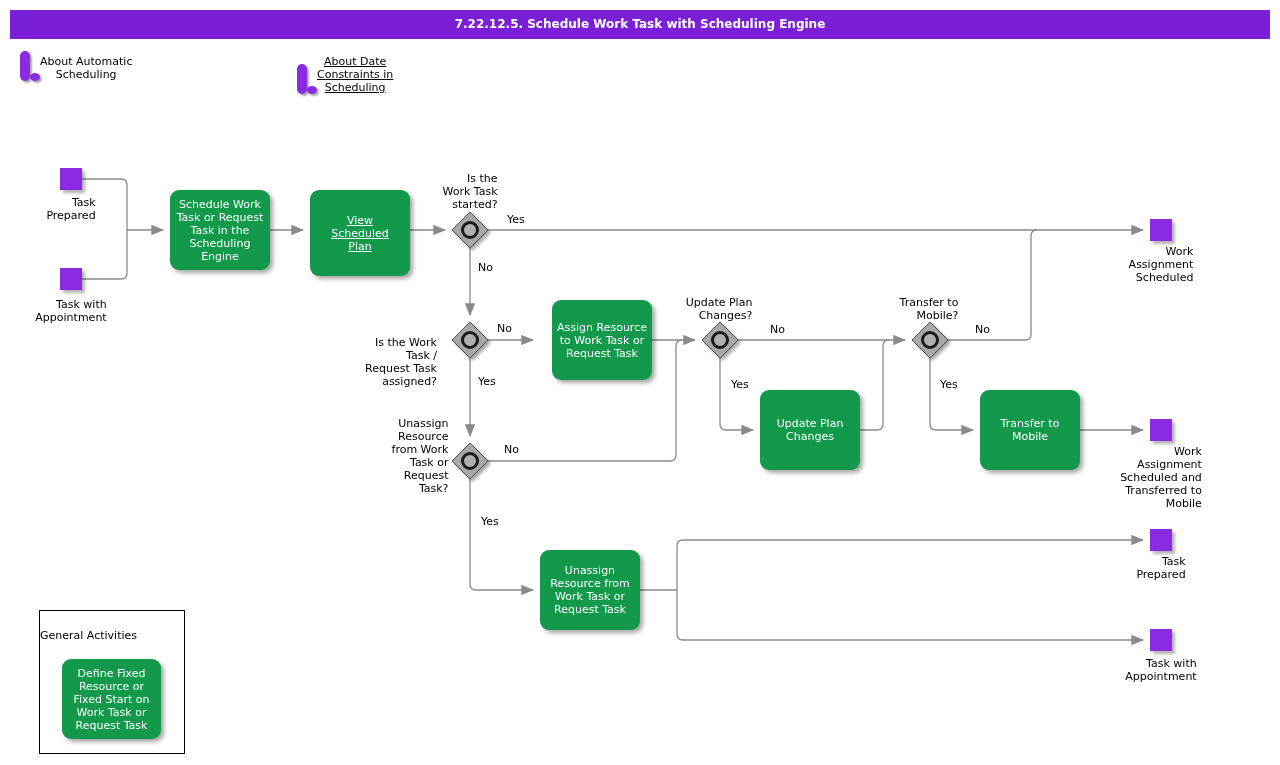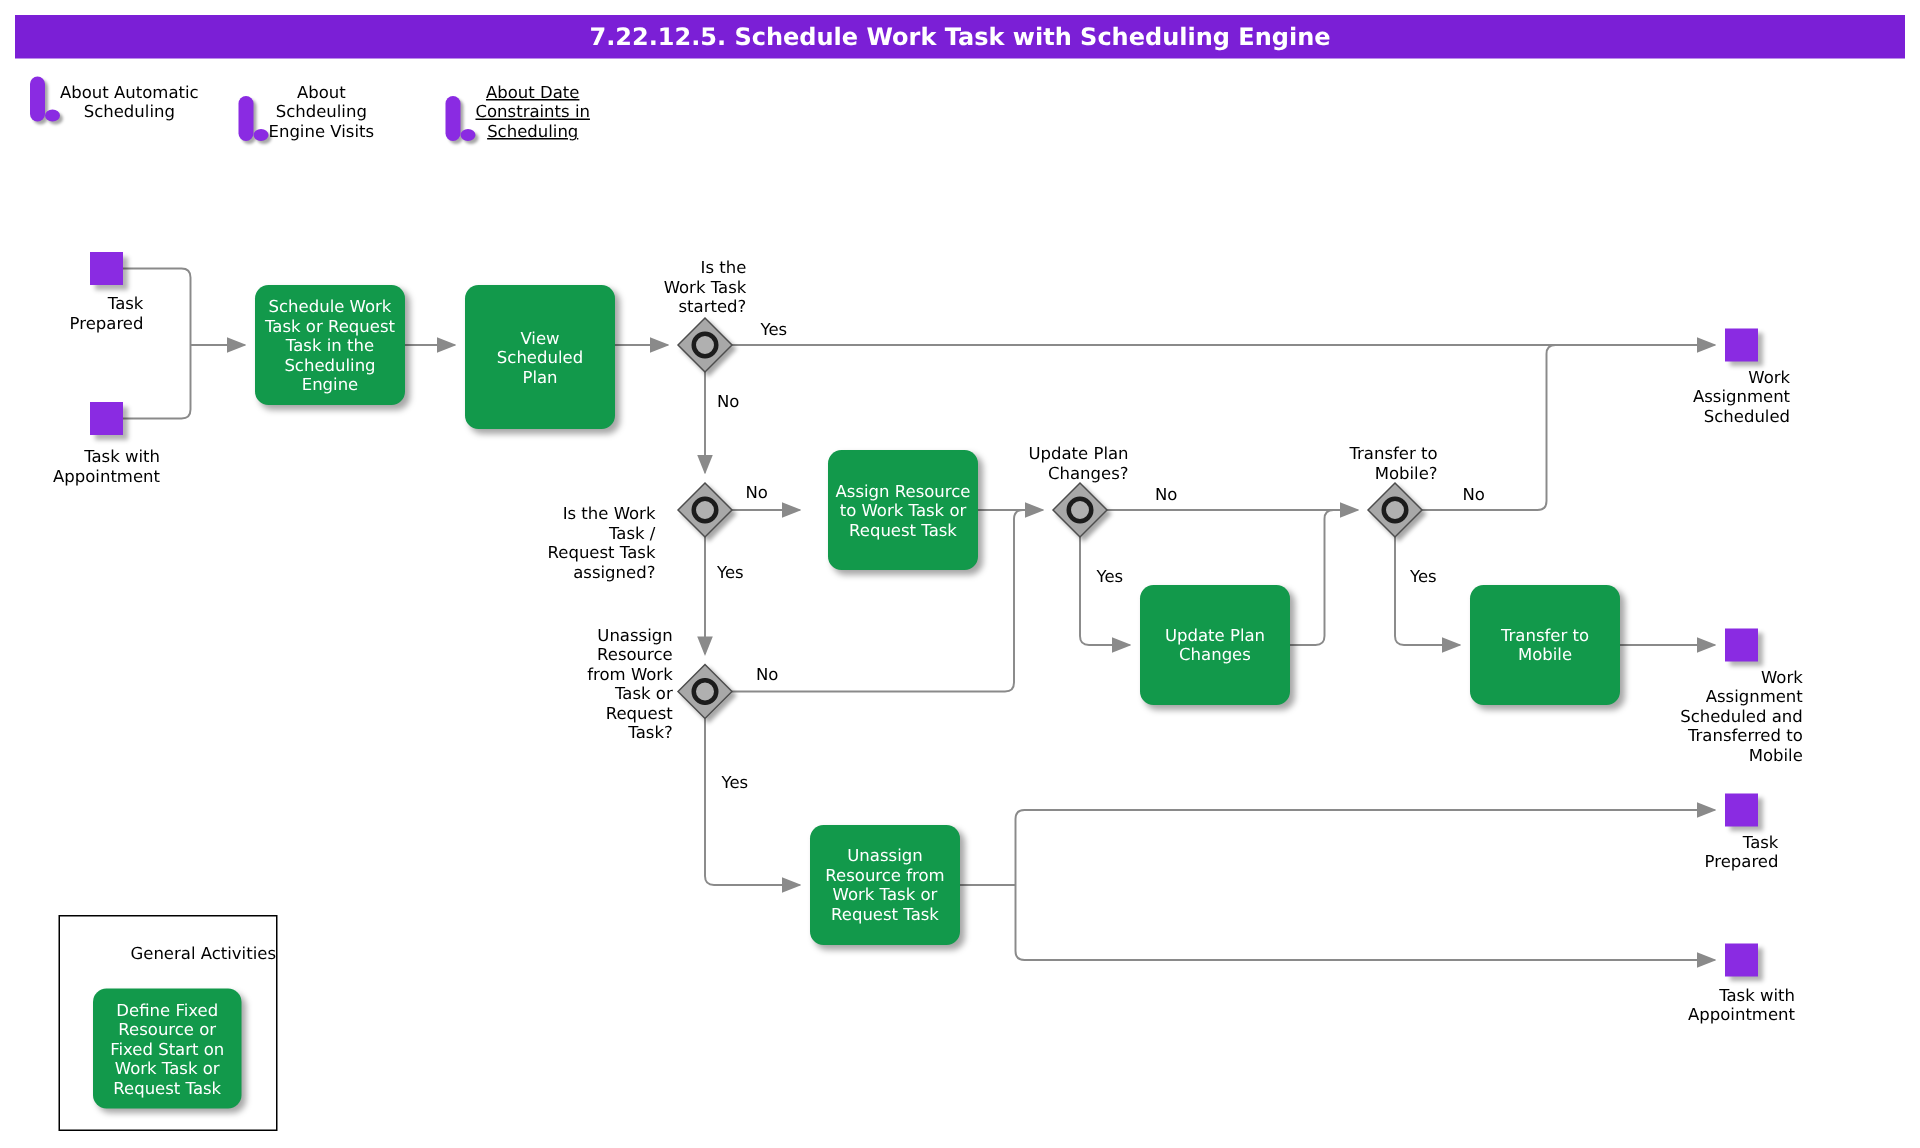--- a/index.html
+++ b/index.html
@@ -10,21 +10,21 @@
   }
   html,body{margin:0;padding:0;background:#ffffff;}
   #canvas{
     position:relative;width:1280px;height:765px;overflow:hidden;background:#ffffff;
     font-family:"DejaVu Sans","Liberation Sans",sans-serif;font-size:11px;color:#000;
   }
   .abs{position:absolute;}
   
   .title-bar{
     left:10px;top:10px;width:1260px;height:29px;background:var(--title-bar);
-    color:#fff;font-weight:bold;font-size:16px;text-align:center;line-height:29px;
+    color:#fff;font-weight:bold;font-size:12px;text-align:center;line-height:29px;
   }
   
   .note{display:flex;flex-direction:row;align-items:flex-end;width:130px;}
   .note-icon-bar{width:10px;height:30px;background:var(--node-purple);border-radius:5px;
     box-shadow:2px 2px 2px rgba(0,0,0,.35);}
   .note-icon-dot{width:10px;height:8px;background:var(--node-purple);border-radius:50%;
     margin-top:3px;box-shadow:2px 2px 2px rgba(0,0,0,.35);}
   .note-label{margin-top:5px;text-align:center;white-space:pre-line;line-height:13px;}
   
   .event-square{width:22px;height:22px;background:var(--node-purple);
@@ -38,44 +38,37 @@
   
   .lbl{white-space:pre-line;line-height:13px;}
   .lbl.center{text-align:right;transform:translateX(-50%);}
   
   #edges{position:absolute;left:0;top:0;pointer-events:none;}
   .edge{fill:none;stroke:var(--connector);stroke-width:1.3;}
   .diamond{fill:#a8a8a8;stroke:#4d4d4d;stroke-width:1;}
   .dcirc{fill:#b0b0b0;stroke:#1a1a1a;stroke-width:3;}
   
   .ga-box{left:39px;top:610px;width:144px;height:142px;border:1px solid #000;background:#fff;}
-  .ga-title{position:absolute;top:18px;left:0;width:100%;text-align:right;}
+  .ga-title{position:absolute;top:18px;left:0;width:100%;text-align:left;}
   .ga-activity{position:absolute;left:22px;top:48px;width:99px;height:80px;}
 </style>
 </head>
 <body>
 
 <div id="canvas">
 
   <div class="abs title-bar">
     <span>7.22.12.5. Schedule Work Task with Scheduling Engine</span>
   </div>
 
   <div class="abs note" style="left:20px;top:50px;">
     <div class="note-icon-bar"></div>
     <div class="note-icon-dot"></div>
     <div class="note-label">About Automatic
 Scheduling</div>
-  </div>
-  <div class="abs note" style="left:159px;top:50px;">
-    <div class="note-icon-bar"></div>
-    <div class="note-icon-dot"></div>
-    <div class="note-label">About
-Schdeuling
-Engine Visits</div>
   </div>
   <div class="abs note" style="left:297px;top:50px;text-decoration:underline;">
     <div class="note-icon-bar"></div>
     <div class="note-icon-dot"></div>
     <div class="note-label">About Date
 Constraints in
 Scheduling</div>
   </div>
 
   <svg id="edges" width="1280" height="765">
@@ -173,21 +166,21 @@
 
   <div class="abs event-square" style="left:1150px;top:629px;"></div>
   <div class="abs lbl center" style="left:1161px;top:657px;">Task with
 Appointment</div>
 
   <div class="abs activity" style="left:170px;top:190px;width:100px;height:80px;">Schedule Work
 Task or Request
 Task in the
 Scheduling
 Engine</div>
-  <div class="abs activity" style="left:310px;top:190px;width:100px;height:96px;">View
+  <div class="abs activity" style="left:310px;top:190px;width:100px;height:86px;text-decoration:underline;">View
 Scheduled
 Plan</div>
   <div class="abs activity" style="left:540px;top:300px;width:100px;height:80px;margin-left:12px;">Assign Resource
 to Work Task or
 Request Task</div>
   <div class="abs activity" style="left:760px;top:390px;width:100px;height:80px;">Update Plan
 Changes</div>
   <div class="abs activity" style="left:980px;top:390px;width:100px;height:80px;">Transfer to
 Mobile</div>
   <div class="abs activity" style="left:540px;top:550px;width:100px;height:80px;">Unassign

